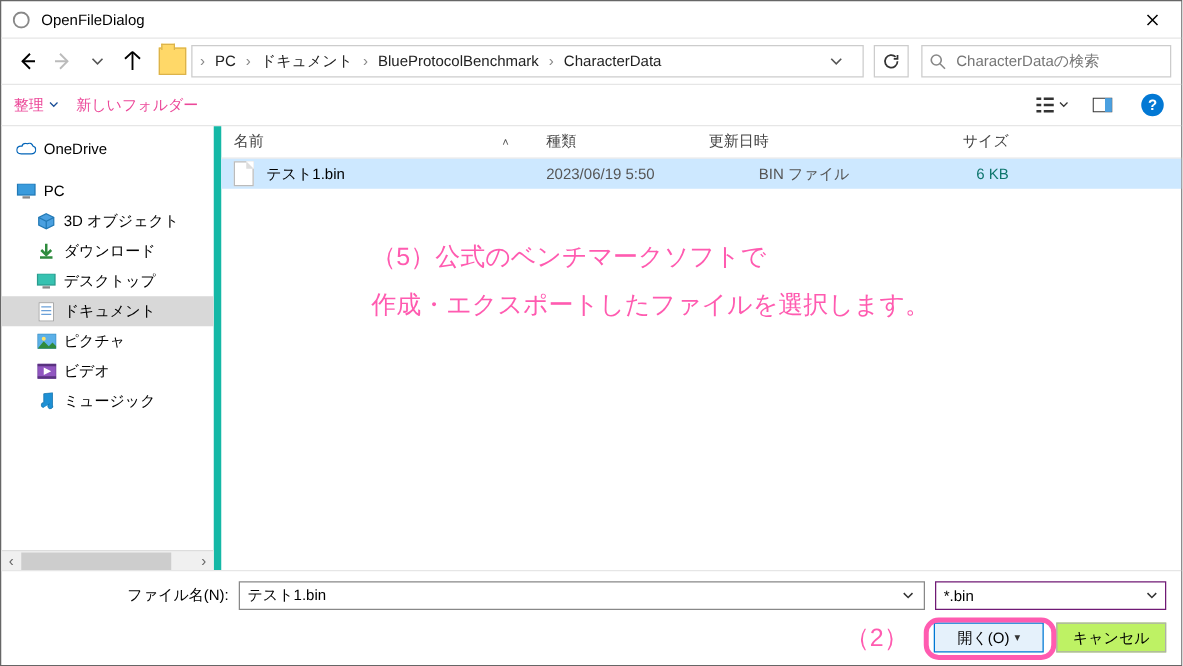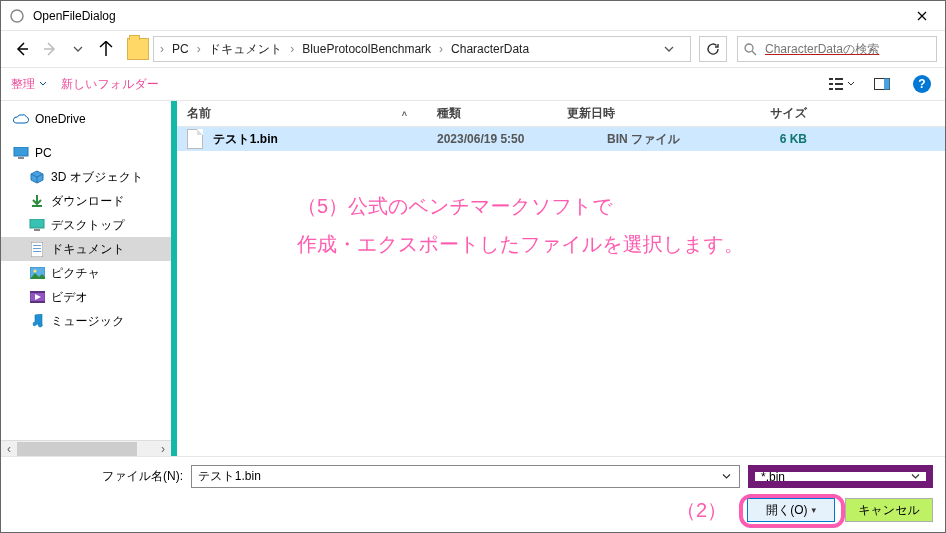--- a/index.html
+++ b/index.html
@@ -94,21 +94,21 @@
   }
   .search-box {
     width: 200px; height: 26px;
     border: 1px solid #ccc;
     display: flex; align-items: center;
     padding: 0 6px;
     color: #888;
     gap: 6px;
   }
   .search-box input {
-    border: none; outline: none; flex: 1; font-size: 12px; color: #b91c1c; text-decoration: underline;
+    border: none; outline: none; flex: 1; font-size: 12px; color: #b91c1c;
   }
   
   .toolbar {
     height: 34px;
     display: flex;
     align-items: center;
     padding: 0 10px;
     border-top: 1px solid #e6e6e6;
     border-bottom: 1px solid #e6e6e6;
     gap: 14px;
@@ -171,21 +171,21 @@
     flex-direction: column;
     position: relative;
   }
   .list-header {
     height: 26px;
     display: flex;
     align-items: center;
     border-bottom: 1px solid #e6e6e6;
     color: #444;
   }
-  .col { padding: 0 10px; font-weight: bold; }
+  .col { padding: 0 10px; }
   .col-name { flex: 0 0 250px; display:flex; align-items:center; gap:4px; }
   .col-date { flex: 0 0 170px; }
   .col-type { flex: 0 0 130px; }
   .col-size { flex: 0 0 90px; text-align: right; }
   .sort-caret { font-size:9px; color:#555; margin-left:auto; margin-right:10px; }
   .list-body { flex:1; position:relative; }
   .row {
     height: 24px;
     display: flex; align-items: center;
   }
@@ -224,21 +224,21 @@
   .file-row .label { width: 170px; text-align:right; }
   .file-row .filename {
     flex:1; display:flex; align-items:center; padding:0 4px;
     height:23px; border:1px solid #888;
   }
   .file-row .filename input {
     border:none; outline:none; flex:1; font-size:12px;
   }
   .file-row .filename .dd { color:#555; padding:0 4px; }
   .filter {
-    width:185px; height:23px; border:7px solid #701a75;
+    width:185px; height:23px; border:1px solid #701a75;
     display:flex; align-items:center; padding:0 6px;
   }
   .filter .dd { margin-left:auto; color:#555; }
   .button-row {
     display:flex; justify-content:flex-end; gap:10px; align-items:flex-end;
   }
   .btn {
     width:88px; height:24px;
     border:1px solid #adadad; background:#bef264;
     display:flex; align-items:center; justify-content:center;

